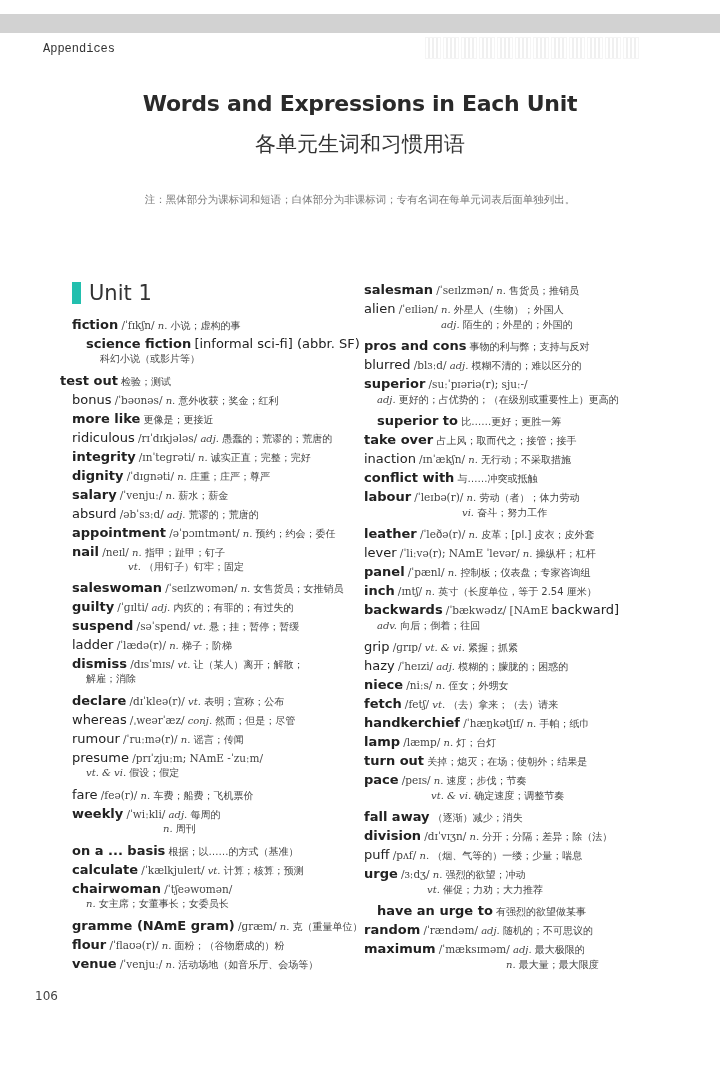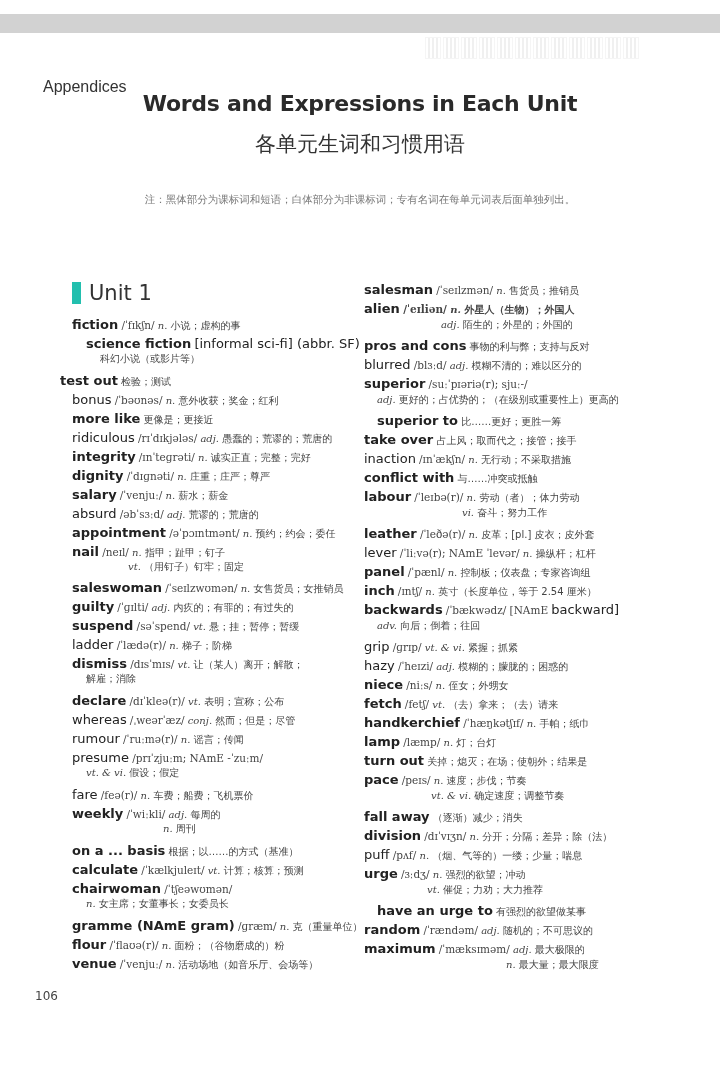--- a/index.html
+++ b/index.html
@@ -2,21 +2,21 @@
 <html><head>
 <meta charset="utf-8">
 <style>
   html,body{margin:0;padding:0;background:#ffffff;}
   body{width:720px;height:1072px;position:relative;overflow:hidden;
        font-family:"DejaVu Sans","Liberation Sans",sans-serif;color:#222;}
   .topband{position:absolute;left:0;top:14px;width:720px;height:19px;background:#d2d2d2;}
   .watermark{position:absolute;left:425px;top:30px;width:270px;height:36px;
        display:flex;align-items:center;gap:2px;opacity:.55;}
   .watermark span{display:inline-block;width:14px;height:20px;background:repeating-linear-gradient(90deg,#fff 0 2px,#e4e4e4 2px 4px);border:1px solid #eee;}
-  .section-label{position:absolute;left:43px;top:42px;font-size:16px;color:#333;font-family:Liberation Sans, sans-serif;margin-top:36px;}
+  .section-label{position:absolute;left:43px;top:42px;font-size:12px;color:#333;font-family:Liberation Mono, monospace;}
   .title{position:absolute;left:0;width:720px;top:91px;text-align:center;font-size:22px;font-weight:bold;color:#2a2a2a;letter-spacing:-0.3px;font-family:"DejaVu Sans",sans-serif;}
   .subtitle{position:absolute;left:0;width:720px;top:130px;text-align:center;font-size:21px;color:#333;}
   .note{position:absolute;left:0;width:720px;top:193px;text-align:center;font-size:10.5px;color:#777;}
   .unit-head{position:absolute;left:72px;top:281px;display:flex;align-items:center;}
   .unit-bar{width:9px;height:22px;background:#22bfae;margin-right:8px;}
   .unit-title{font-size:21px;color:#333;font-family:"DejaVu Sans",sans-serif;}
   .entry{position:absolute;white-space:nowrap;font-size:10px;color:#333;line-height:1.2;}
   .w{font-family:"DejaVu Sans",sans-serif;font-size:13px;color:#222;}
   .w.b{font-weight:bold;}
   .ph{font-family:"DejaVu Serif",serif;font-size:10.5px;color:#444;}
@@ -85,21 +85,21 @@
     <div class="entry" style="left: 72px; top: 843px;"><span class="w b">on a ... basis</span> <span class="cn">根据；以……的方式（基准）</span> </div>
     <div class="entry" style="left: 72px; top: 862px;"><span class="w b">calculate</span> <span class="ph">/ˈkælkjuleɪt/</span> <span class="pos">vt.</span> <span class="cn">计算；核算；预测</span> </div>
     <div class="entry" style="left: 72px; top: 881px;"><span class="w b">chairwoman</span> <span class="ph">/ˈtʃeəwʊmən/</span> </div>
     <div class="entry" style="left: 86px; top: 898px;"><span class="pos">n.</span> <span class="cn">女主席；女董事长；女委员长</span> </div>
     <div class="entry" style="left: 72px; top: 918px;"><span class="w b">gramme (NAmE gram)</span> <span class="ph">/ɡræm/</span> <span class="pos">n.</span> <span class="cn">克（重量单位）</span> </div>
     <div class="entry" style="left: 72px; top: 937px;"><span class="w b">flour</span> <span class="ph">/ˈflaʊə(r)/</span> <span class="pos">n.</span> <span class="cn">面粉；（谷物磨成的）粉</span> </div>
     <div class="entry" style="left: 72px; top: 956px;"><span class="w b">venue</span> <span class="ph">/ˈvenjuː/</span> <span class="pos">n.</span> <span class="cn">活动场地（如音乐厅、会场等）</span> </div>
   </div>
 <div id="right-col">
     <div class="entry" style="left: 364px; top: 282px;"><span class="w b">salesman</span> <span class="ph">/ˈseɪlzmən/</span> <span class="pos">n.</span> <span class="cn">售货员；推销员</span> </div>
-    <div class="entry" style="left: 364px; top: 301px; font-weight: bold;"><span class="w">alien</span> <span class="ph">/ˈeɪliən/</span> <span class="pos">n.</span> <span class="cn">外星人（生物）；外国人</span> </div>
+    <div class="entry" style="left: 364px; top: 301px;"><span class="w">alien</span> <span class="ph">/ˈeɪliən/</span> <span class="pos">n.</span> <span class="cn">外星人（生物）；外国人</span> </div>
     <div class="entry" style="left: 441px; top: 319px;"><span class="pos">adj.</span> <span class="cn">陌生的；外星的；外国的</span> </div>
     <div class="entry" style="left: 364px; top: 338px;"><span class="w b">pros and cons</span> <span class="cn">事物的利与弊；支持与反对</span> </div>
     <div class="entry" style="left: 364px; top: 357px;"><span class="w">blurred</span> <span class="ph">/blɜːd/</span> <span class="pos">adj.</span> <span class="cn">模糊不清的；难以区分的</span> </div>
     <div class="entry" style="left: 364px; top: 376px;"><span class="w b">superior</span> <span class="ph">/suːˈpɪəriə(r); sjuː-/</span> </div>
     <div class="entry" style="left: 377px; top: 394px;"><span class="pos">adj.</span> <span class="cn">更好的；占优势的；（在级别或重要性上）更高的</span> </div>
     <div class="entry" style="left: 377px; top: 413px;"><span class="w b">superior to</span> <span class="cn">比……更好；更胜一筹</span> </div>
     <div class="entry" style="left: 364px; top: 432px;"><span class="w b">take over</span> <span class="cn">占上风；取而代之；接管；接手</span> </div>
     <div class="entry" style="left: 364px; top: 451px;"><span class="w">inaction</span> <span class="ph">/ɪnˈækʃn/</span> <span class="pos">n.</span> <span class="cn">无行动；不采取措施</span> </div>
     <div class="entry" style="left: 364px; top: 470px;"><span class="w b">conflict with</span> <span class="cn">与……冲突或抵触</span> </div>
     <div class="entry" style="left: 364px; top: 489px;"><span class="w b">labour</span> <span class="ph">/ˈleɪbə(r)/</span> <span class="pos">n.</span> <span class="cn">劳动（者）；体力劳动</span> </div>

